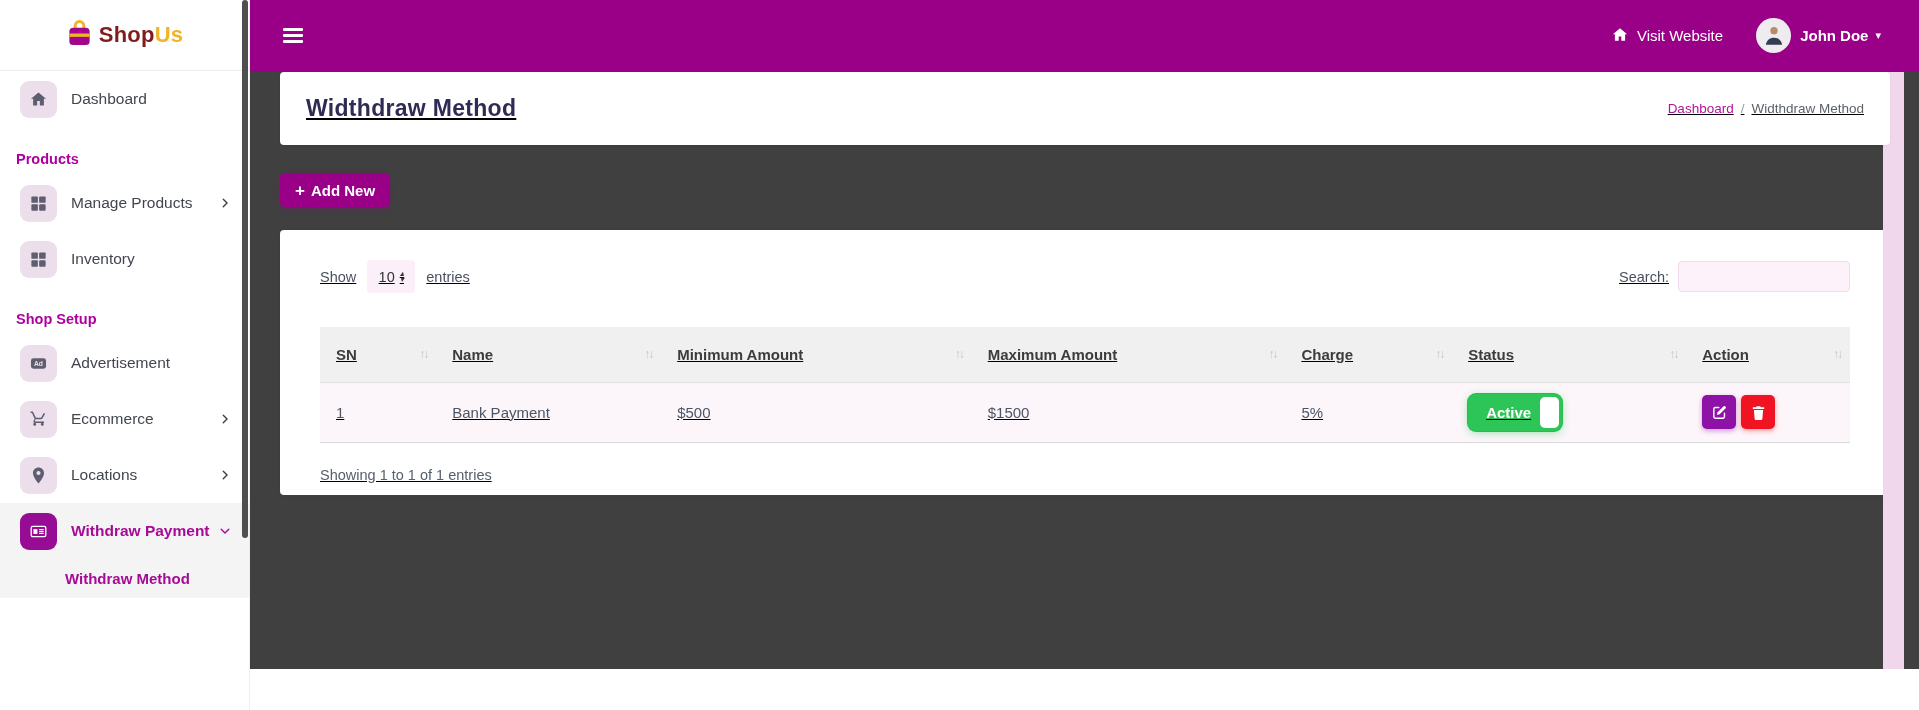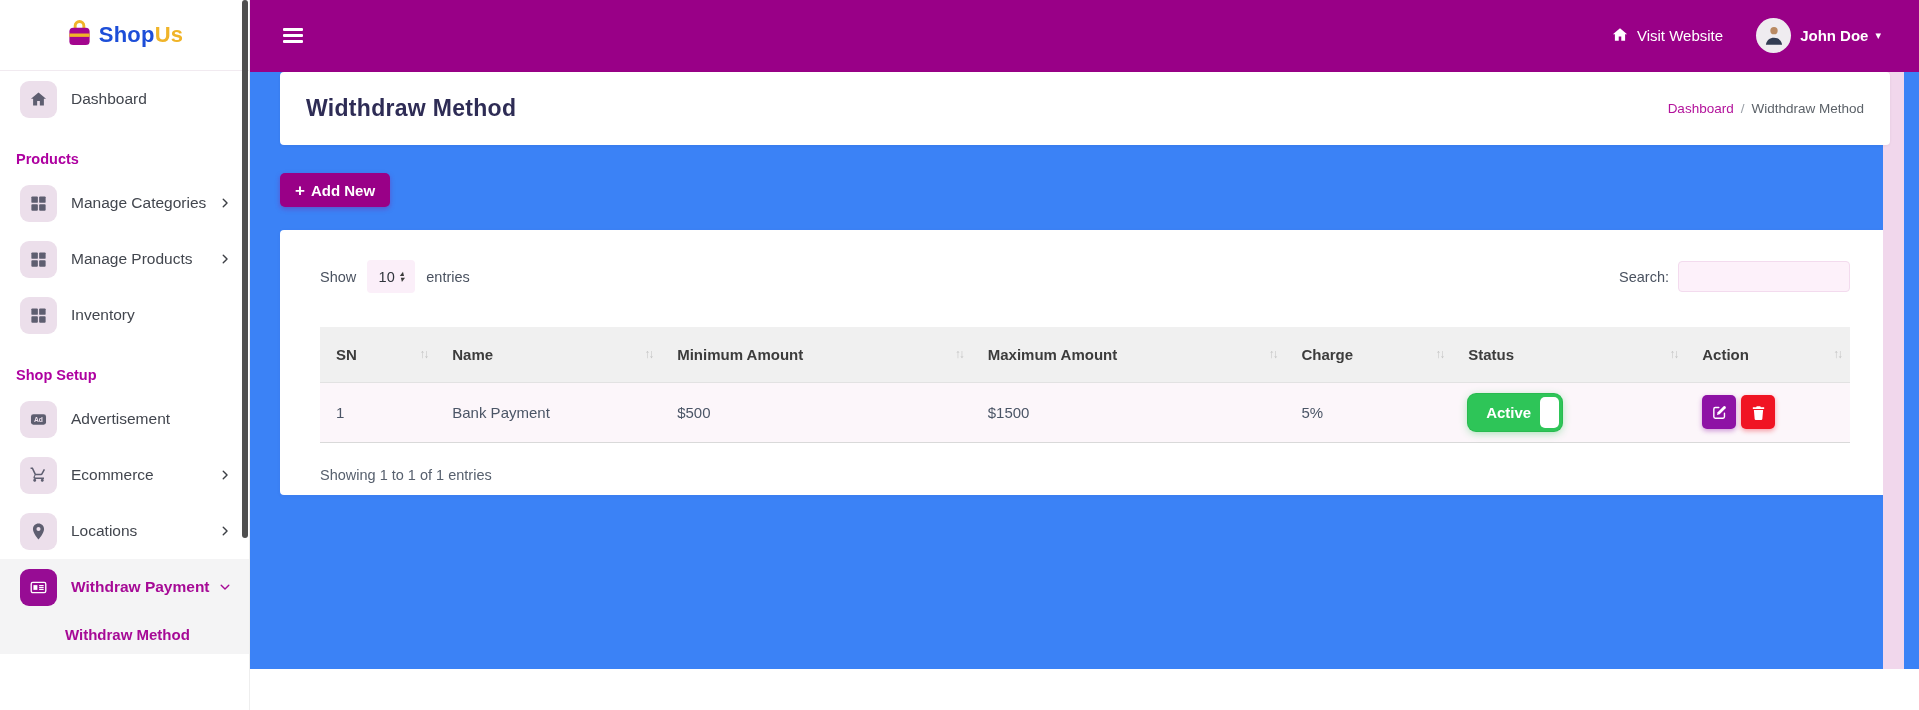--- a/index.html
+++ b/index.html
@@ -6,21 +6,21 @@
   html,body { width:1919px; height:710px; overflow:hidden; background:#fff;
     font-family:"Liberation Sans", sans-serif; }
   .app { display:flex; width:1919px; height:710px; }
 
   
   .sidebar { width:250px; height:710px; background:#fff; position:relative;
     border-right:1px solid #eee; flex:0 0 250px; z-index:3; }
   .logo { height:71px; display:flex; align-items:center; justify-content:center;
     gap:6px; border-bottom:1px solid #f1eaf0; cursor:pointer; }
   .logo-text { font-size:22px; font-weight:bold; letter-spacing:.2px; }
-  .logo-shop { color:#1d4ed8; }
+  .logo-shop { color:#7f1d1d; }
   .logo-us { color:#f0b429; }
   .nav { padding-top:0; }
   .nav-item { height:56px; display:flex; align-items:center; padding:0 18px 0 20px;
     cursor:pointer; position:relative; }
   .icon-box { width:37px; height:37px; border-radius:9px; background:#ecdfeb;
     display:flex; align-items:center; justify-content:center; flex:0 0 37px; }
   .icon-box svg { width:19px; height:19px; }
   .icon-box.active-box { background:#970c94; }
   .nav-label { margin-left:14px; font-size:15.5px; color:#42464e; }
   .nav-chevron { position:absolute; right:17px; top:50%; transform:translateY(-50%);
@@ -49,22 +49,22 @@
   .visit-website { display:flex; align-items:center; gap:8px; color:#fff;
     font-size:15px; cursor:pointer; }
   .visit-website svg { width:18px; height:18px; fill:#fff; }
   .user-menu { display:flex; align-items:center; gap:9px; cursor:pointer; }
   .avatar { width:35px; height:35px; border-radius:50%; background:#efecf0;
     display:flex; align-items:center; justify-content:center; overflow:hidden; }
   .avatar svg { width:26px; height:26px; }
   .user-name { color:#fff; font-size:15px; font-weight:bold; }
   .user-caret { color:#fff; font-size:11px; margin-left:-2px; }
 
-  .content { position:relative; height:597px; background:#3b82f6;
-    padding:0 29px 0 30px; }
+  .content { position:relative; height:597px; background:#404040;
+    padding:0 29px 0 30px;text-decoration:underline; }
   .page-scroll-thumb { position:absolute; top:0; right:15px; width:21px;
     height:597px; background:#f1d7ec; }
 
   .page-header-card { height:73px; background:#fff; border-radius:4px;
     margin-top:-41px; box-shadow:0 1px 3px rgba(40,10,40,.06);
     display:flex; align-items:center; justify-content:space-between;
     padding:0 26px; position:relative; z-index:2; }
   .page-title { font-size:23px; font-weight:bold; color:#2e2c55; letter-spacing:.3px; }
   .breadcrumb { font-size:13.5px; display:flex; gap:7px; align-items:center; }
   .breadcrumb a { color:#b3129b; text-decoration:none; cursor:pointer; }
@@ -152,36 +152,20 @@
           <svg viewBox="0 0 24 24" fill="#5e5e70">
               <path d="M12 3 2.5 11h2.7v8.5h5.1V14h3.4v5.5h5.1V11h2.7z"></path>
             </svg>
         </span>
         <span class="nav-label">Dashboard</span>
       </div>
 
 
       <div class="nav-section">Products</div>
 
-      <div class="nav-item">
-        <span class="icon-box">
-          <svg viewBox="0 0 24 24" fill="#5e5e70">
-              <rect x="3" y="3" width="8.2" height="8.2" rx="1.2"></rect>
-              <rect x="12.8" y="3" width="8.2" height="8.2" rx="1.2"></rect>
-              <rect x="3" y="12.8" width="8.2" height="8.2" rx="1.2"></rect>
-              <rect x="12.8" y="12.8" width="8.2" height="8.2" rx="1.2"></rect>
-            </svg>
-        </span>
-        <span class="nav-label">Manage Categories</span>
-        <span class="nav-chevron">
-          <svg viewBox="0 0 24 24">
-              <path d="M9 5.5 15.5 12 9 18.5"></path>
-            </svg>
-        </span>
-      </div>
 
       <div class="nav-item">
         <span class="icon-box">
           <svg viewBox="0 0 24 24" fill="#5e5e70">
               <rect x="3" y="3" width="8.2" height="8.2" rx="1.2"></rect>
               <rect x="12.8" y="3" width="8.2" height="8.2" rx="1.2"></rect>
               <rect x="3" y="12.8" width="8.2" height="8.2" rx="1.2"></rect>
               <rect x="12.8" y="12.8" width="8.2" height="8.2" rx="1.2"></rect>
             </svg>
         </span>

